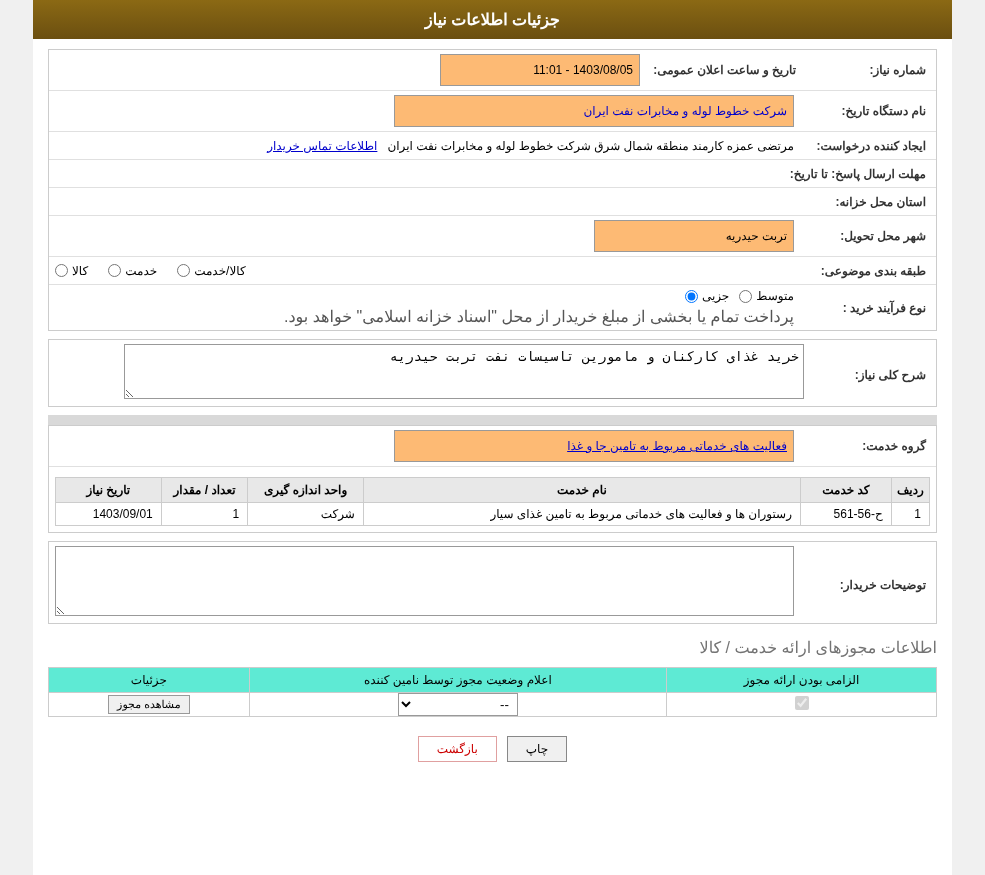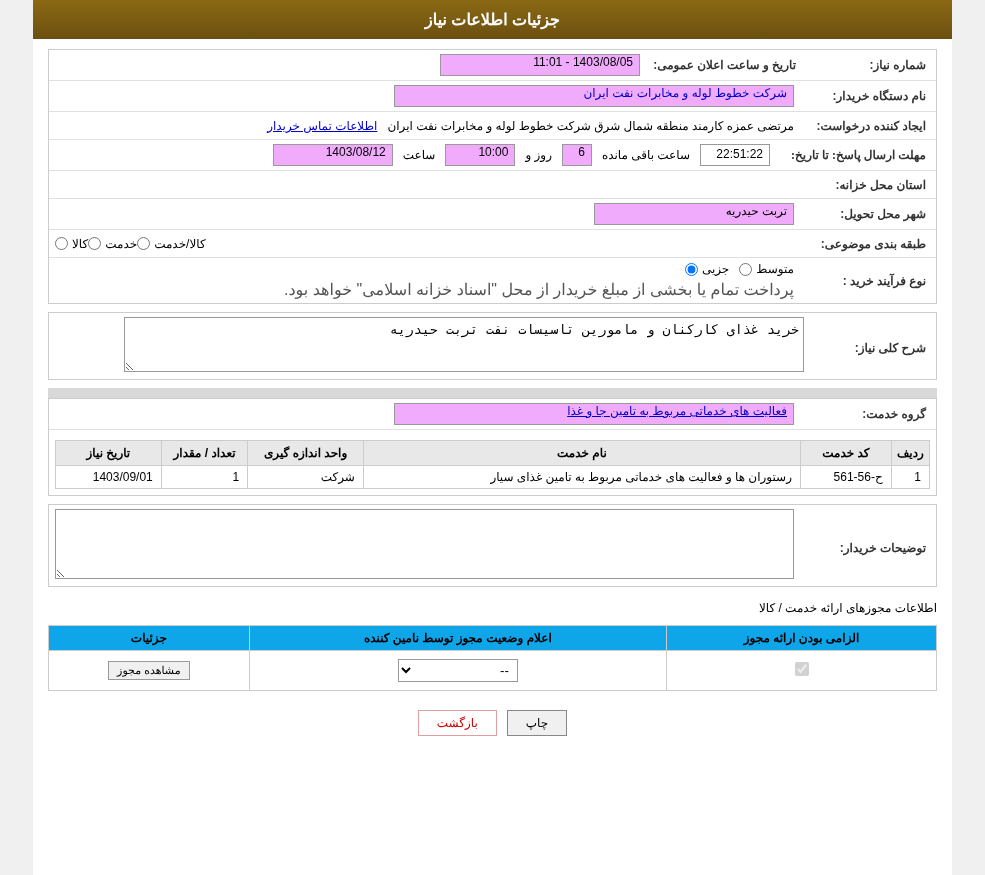--- a/index.html
+++ b/index.html
@@ -48,22 +48,22 @@
       text-align: right;
       padding-right: 4px;
     }
     .value {
       flex: 1;
       text-align: right;
       padding-right: 6px;
     }
     .input-box {
       border: 1px solid #999;
-      padding: 0 6px;
-      background: #f0abfc;
+      padding: 8px 6px;
+      background: #fdba74;
       min-height: 22px;
     }
     .input-medium {
       width: 200px;
     }
     .blue-text {
       color: #0000cc;
     }
     .link-text {
       color: #0000cc;
@@ -71,20 +71,21 @@
       text-decoration: underline;
     }
     .countdown-box {
       border: 1px solid #999;
       padding: 2px 6px;
       background: #fff;
       min-width: 70px;
     }
     .radio-group {
       display: flex;
+      gap: 20px;
       align-items: center;
       flex-direction: row-reverse;
     }
     .radio-item {
       display: flex;
       align-items: center;
       gap: 4px;
       direction: rtl;
     }
     .description-box {
@@ -121,29 +122,29 @@
       border: 1px solid #999;
       padding: 4px;
       direction: rtl;
       resize: vertical;
     }
     .permits-table {
       width: 100%;
       border-collapse: collapse;
     }
     .permits-table th {
-      background: #0ea5e9;
+      background: #5eead4;
       border: 1px solid #ccc;
       padding: 5px 8px;
       text-align: center;
-      font-weight: bold;
+      font-weight: normal;
     }
     .permits-table td {
       border: 1px solid #ccc;
-      padding: 8px 8px;
+      padding: 0 8px;
       text-align: center;
     }
     .btn {
       padding: 5px 18px;
       border: 1px solid #999;
       cursor: pointer;
       font-family: Tahoma, Arial, sans-serif;
       font-size: 12px;
       background: #f0f0f0;
     }
@@ -208,46 +209,37 @@
 
       <div class="row">
         <span class="label">شماره نیاز:</span>
         <span class="label" style="min-width:160px;">تاریخ و ساعت اعلان عمومی:</span>
         <div style="flex:1; display:flex; justify-content:flex-start;">
           <span class="input-box" style="min-width:200px;">1403/08/05 - 11:01</span>
         </div>
       </div>
 
       <div class="row">
-        <span class="label">نام دستگاه خریدار:</span>
+        <span class="label">نام دستگاه تاریخ:</span>
         <div class="value">
           <span class="input-box blue-text" style="min-width:400px; display:inline-block;">شرکت خطوط لوله و مخابرات نفت ایران</span>
         </div>
       </div>
 
       <div class="row">
         <span class="label">ایجاد کننده درخواست:</span>
         <div class="value">
           <span>مرتضی عمزه کارمند منطقه شمال شرق شرکت خطوط لوله و مخابرات نفت ایران</span>
           &nbsp;
           <span class="link-text">اطلاعات تماس خریدار</span>
         </div>
       </div>
 
       <div class="row">
-        <span class="label" style="min-width:160px;font-family:Liberation Serif, serif;">مهلت ارسال پاسخ: تا تاریخ:</span>
-        <div style="display:flex; align-items:center; gap:6px; flex:1; flex-direction:row-reverse; justify-content:flex-end;">
-          <span class="input-box" style="min-width:120px;">1403/08/12</span>
-          <span class="time-label">ساعت</span>
-          <span class="input-box" style="min-width:70px;">10:00</span>
-          <span class="time-label">روز و</span>
-          <span class="input-box" style="min-width:30px;">6</span>
-          <span class="time-label">ساعت باقی مانده</span>
-          <span class="input-box countdown-box">22:51:22</span>
-        </div>
+        <span class="label" style="min-width:160px;">مهلت ارسال پاسخ: تا تاریخ:</span>
       </div>
 
       <div class="row">
         <span class="label">استان محل خزانه:</span>
       </div>
 
       <div class="row">
         <span class="label">شهر محل تحویل:</span>
         <div class="value">
           <span class="input-box" style="min-width:200px; display:inline-block;">تربت حیدریه</span>
@@ -340,21 +332,21 @@
 
     <div class="form-section">
       <div class="row">
         <span class="label" style="vertical-align:top; padding-top:4px;">توضیحات خریدار:</span>
         <div class="value">
           <textarea class="buyer-notes" readonly="" style=""></textarea>
         </div>
       </div>
     </div>
 
-    <div style="text-align:right; padding:6px 0; font-size:12px; color:#000000;">اطلاعات مجوزهای ارائه خدمت / کالا</div>
+    <div style="text-align:right; padding:6px 0; font-size:16px; color:#737373;">اطلاعات مجوزهای ارائه خدمت / کالا</div>
 
     <div style="padding:4px 0;">
       <table class="permits-table">
         <thead>
           <tr>
             <th>الزامی بودن ارائه مجوز</th>
             <th>اعلام وضعیت مجوز توسط نامین کننده</th>
             <th>جزئیات</th>
           </tr>
         </thead>

